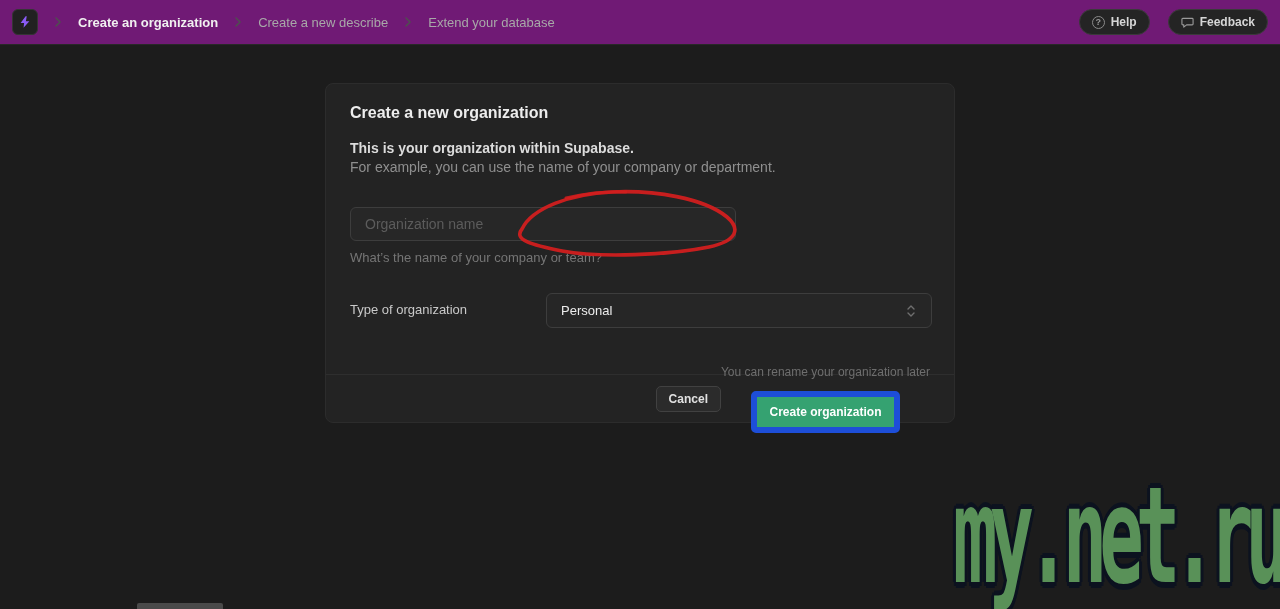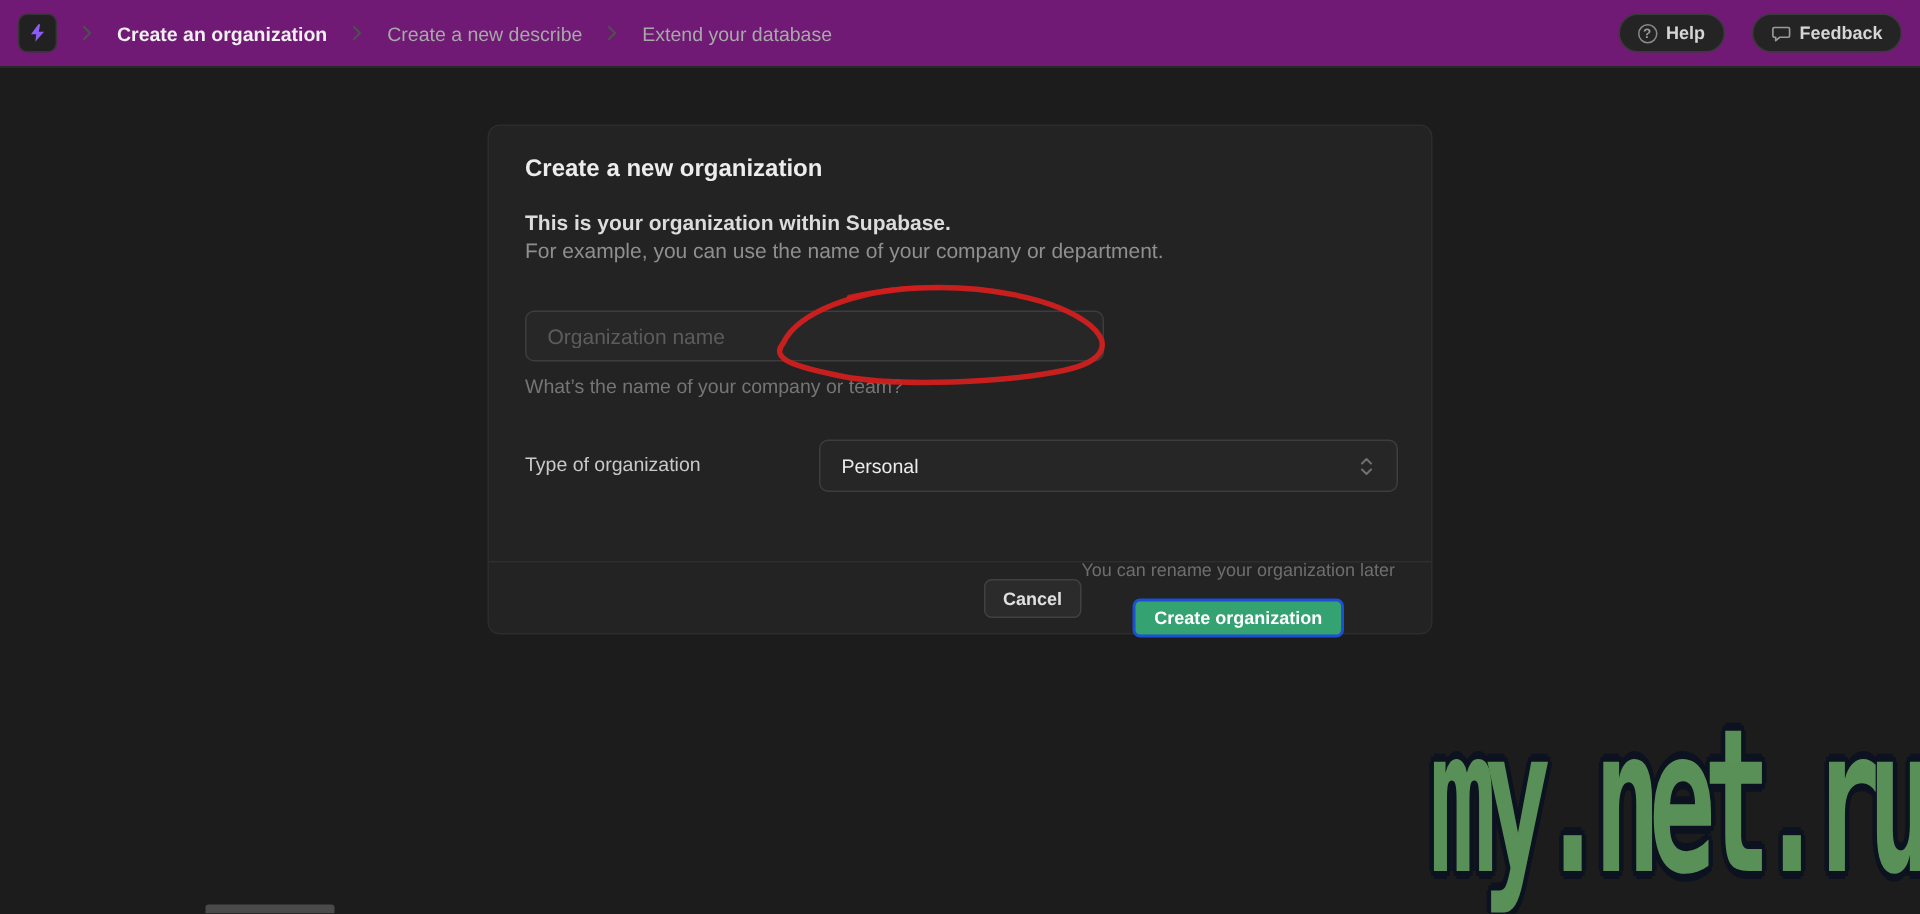--- a/index.html
+++ b/index.html
@@ -76,22 +76,22 @@
     padding:0 24px;justify-content:flex-end;
   }
   .btn-cancel{
     height:26px;padding:0 12px;background:#2b2b2b;border:1px solid #414141;
     border-radius:5px;color:#e0e0e0;font-size:12px;font-weight:bold;cursor:pointer;
     font-family:"Liberation Sans","DejaVu Sans",sans-serif;
   }
   .footer-right{display:flex;align-items:center;gap:12px;flex-direction:column;}
   .footer-note{font-size:12px;color:#6e6e6e;}
   .btn-primary{
-    height:26px;padding:0 12px;background:var(--accent-green);
-    border:2px solid #1d4ed8;border-radius:5px;color:#fff;font-size:12px;
+    height:42px;padding:0 12px;background:var(--accent-green);
+    border:6px solid #1d4ed8;border-radius:5px;color:#fff;font-size:12px;
     font-weight:bold;cursor:pointer;
     font-family:"Liberation Sans","DejaVu Sans",sans-serif;
   }
   
   .annotation-svg{position:absolute;left:508px;top:184px;pointer-events:none;}
   
   .watermark{
     position:absolute;right:-2px;bottom:-4px;
     font-family:"DejaVu Sans Mono","Liberation Mono",monospace;
     font-weight:bold;font-size:74px;letter-spacing:-8px;

